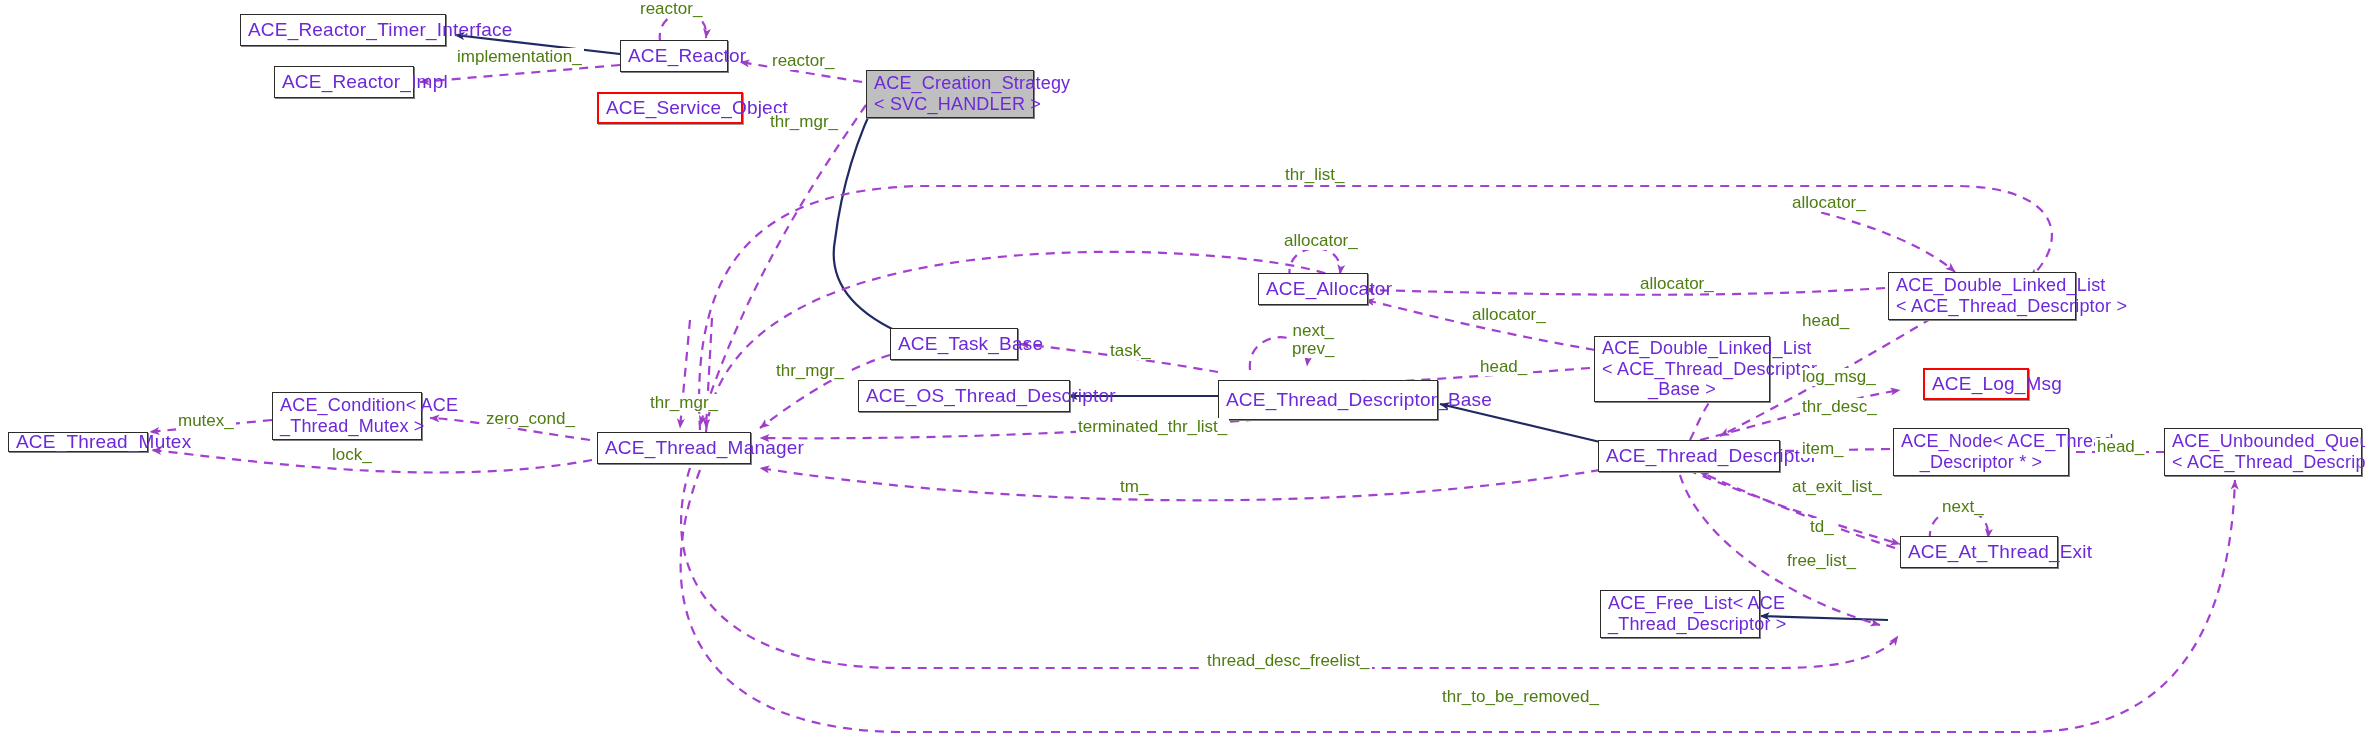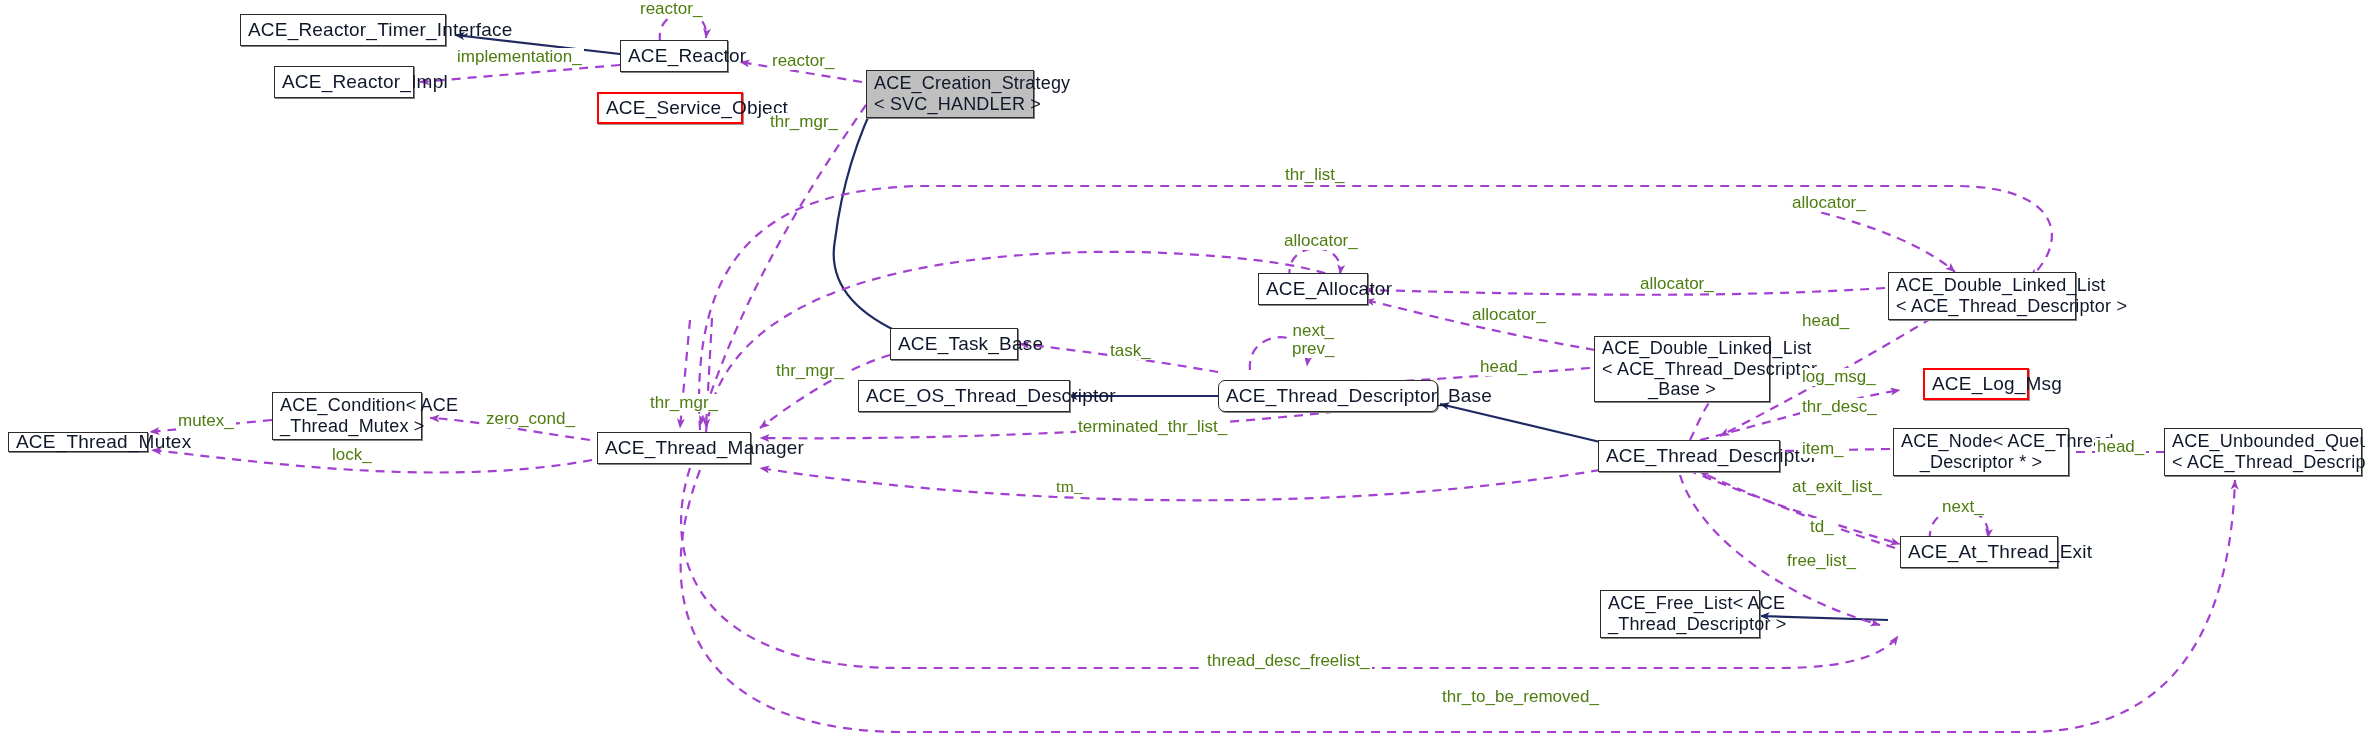--- a/index.html
+++ b/index.html
@@ -2,21 +2,21 @@
 <html><head>
 <meta charset="utf-8">
 <style>
   html,body{margin:0;padding:0;background:#ffffff;}
   body{font-family:"Liberation Sans","DejaVu Sans",sans-serif;}
   #canvas{position:relative;width:2365px;height:740px;background:#ffffff;overflow:hidden;}
   svg.edges{position:absolute;left:0;top:0;width:2365px;height:740px;}
 
   .node{position:absolute;box-sizing:border-box;background:#ffffff;border:1px solid #2b2b2b;
         box-shadow:1px 1px 0 0 #808080;display:flex;align-items:center;justify-content:center;
-        text-align:center;color:#0f172a;font-size:19px;line-height:1.15;letter-spacing:.2px;
+        text-align:center;color:#6d28d9;font-size:19px;line-height:1.15;letter-spacing:.2px;
         padding:2px 7px;white-space:pre;}
   .node.hl{background:#bfbfbf;}
   .node.red{border:2px solid #ff0000;box-shadow:1px 1px 0 0 #9a9a9a;}
   .node .lbl{display:block;width:100%;}
 
   .elabel{position:absolute;color:#4d7c0f;font-size:17px;white-space:pre;
           background:#ffffff;padding:0 2px;line-height:1.05;text-align:center;}
 </style>
 </head>
 <body>
@@ -145,21 +145,21 @@
   </div>
 
   <div class="node" style="left:890px;top:328px;width:128px;height:32px;">
     <span class="lbl">ACE_Task_Base</span>
   </div>
 
   <div class="node" style="left:858px;top:380px;width:212px;height:32px;">
     <span class="lbl">ACE_OS_Thread_Descriptor</span>
   </div>
 
-  <div class="node" style="left:1218px;top:380px;width:220px;height:32px;border-radius:7px;">
+  <div class="node" style="left:1218px;top:380px;width:220px;height:40px;">
     <span class="lbl">ACE_Thread_Descriptor_Base</span>
   </div>
 
   <div class="node red" style="left:1923px;top:368px;width:106px;height:32px;">
     <span class="lbl">ACE_Log_Msg</span>
   </div>
 
   <div class="node" style="left:272px;top:392px;width:150px;height:48px;font-size:18px;">
     <span class="lbl">ACE_Condition&lt; ACE
 _Thread_Mutex &gt;</span>
@@ -245,19 +245,19 @@
   <div class="elabel" style="left:176px;top:412px;">mutex_</div>
 
   <div class="elabel" style="left:484px;top:410px;">zero_cond_</div>
 
   <div class="elabel" style="left:330px;top:446px;">lock_</div>
 
   <div class="elabel" style="left:648px;top:394px;">thr_mgr_</div>
 
   <div class="elabel" style="left:1076px;top:418px;">terminated_thr_list_</div>
 
-  <div class="elabel" style="left:1054px;top:478px;font-family:Liberation Serif, serif;">tm_</div>
+  <div class="elabel" style="left:1118px;top:478px;">tm_</div>
 
   <div class="elabel" style="left:1205px;top:652px;">thread_desc_freelist_</div>
 
   <div class="elabel" style="left:1440px;top:688px;text-align:center;">thr_to_be_removed_</div>
 
 </div>
 
 </body></html>

